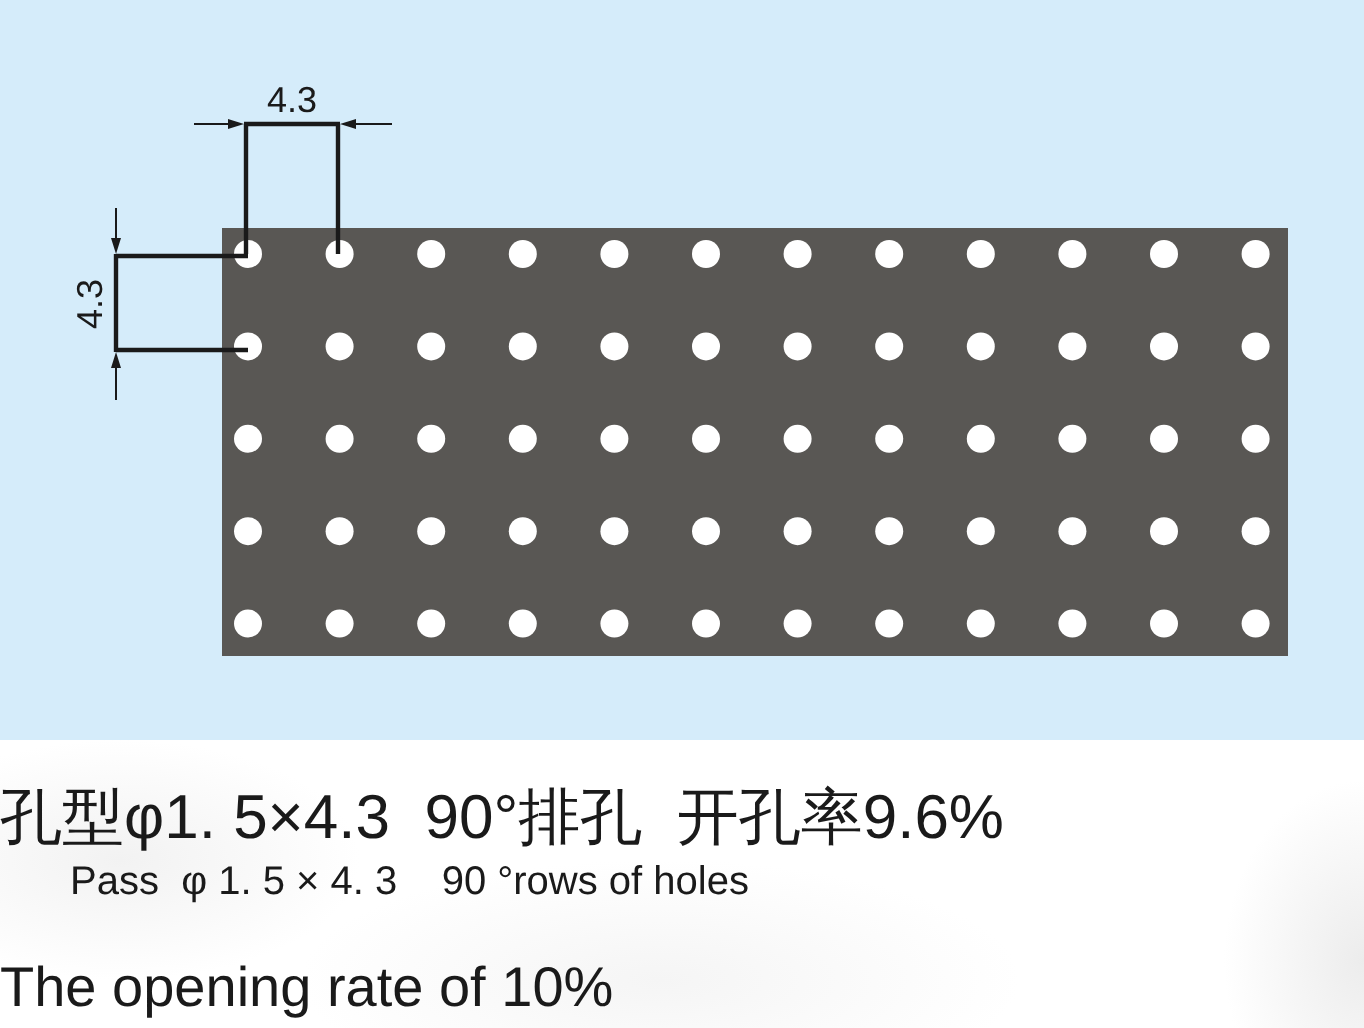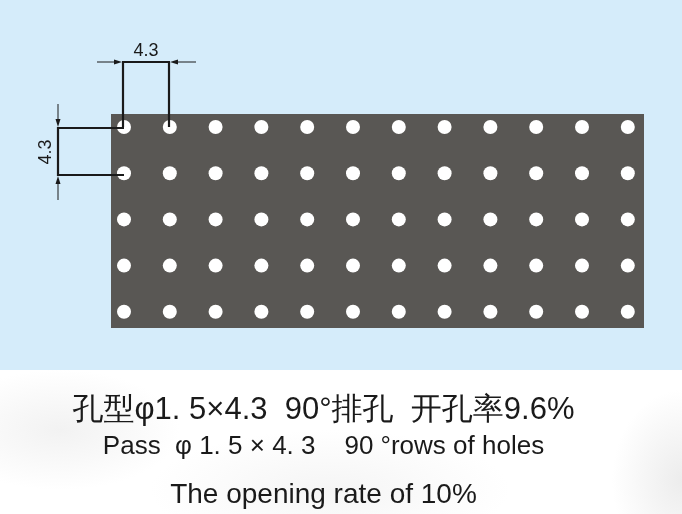--- a/index.html
+++ b/index.html
@@ -14,25 +14,25 @@
     }
     .bottom-panel {
       position: absolute; left: 0; top: 370px; width: 682px; height: 144px;
       background: radial-gradient(ellipse 120px 60px at 60px 60px, #f2f2f2 0%, rgba(255,255,255,0) 100%),
                   radial-gradient(ellipse 70px 90px at 682px 110px, #ececec 0%, rgba(255,255,255,0) 100%),
                   radial-gradient(ellipse 180px 60px at 330px 120px, #f5f5f5 0%, rgba(255,255,255,0) 100%),
                   #ffffff;
     }
     svg.diagram { position: absolute; left: 0; top: 0; }
     .caption {
-      position: absolute; left: 0; width: 647px; text-align: center;
+      position: absolute; left: 0; width: 647px; 
       color: #1a1a1a; white-space: pre;
     }
     .caption-cn { top: 388px; font-size: 31px; letter-spacing: 0px; }
-    .caption-en1 { top: 430px; font-size: 26px; }
+    .caption-en1 { top: 430px; font-size: 20px; padding-left: 35px; }
     .caption-en2 { top: 478px; font-size: 28px; }
   </style>
 </head>
 <body>
 
 <div class="top-panel"></div>
 <div class="bottom-panel"></div>
 
 <svg class="diagram" width="682" height="370" viewBox="0 0 682 370">
   <rect id="plate" x="111" y="114" width="533" height="214" fill="#595754"></rect>

